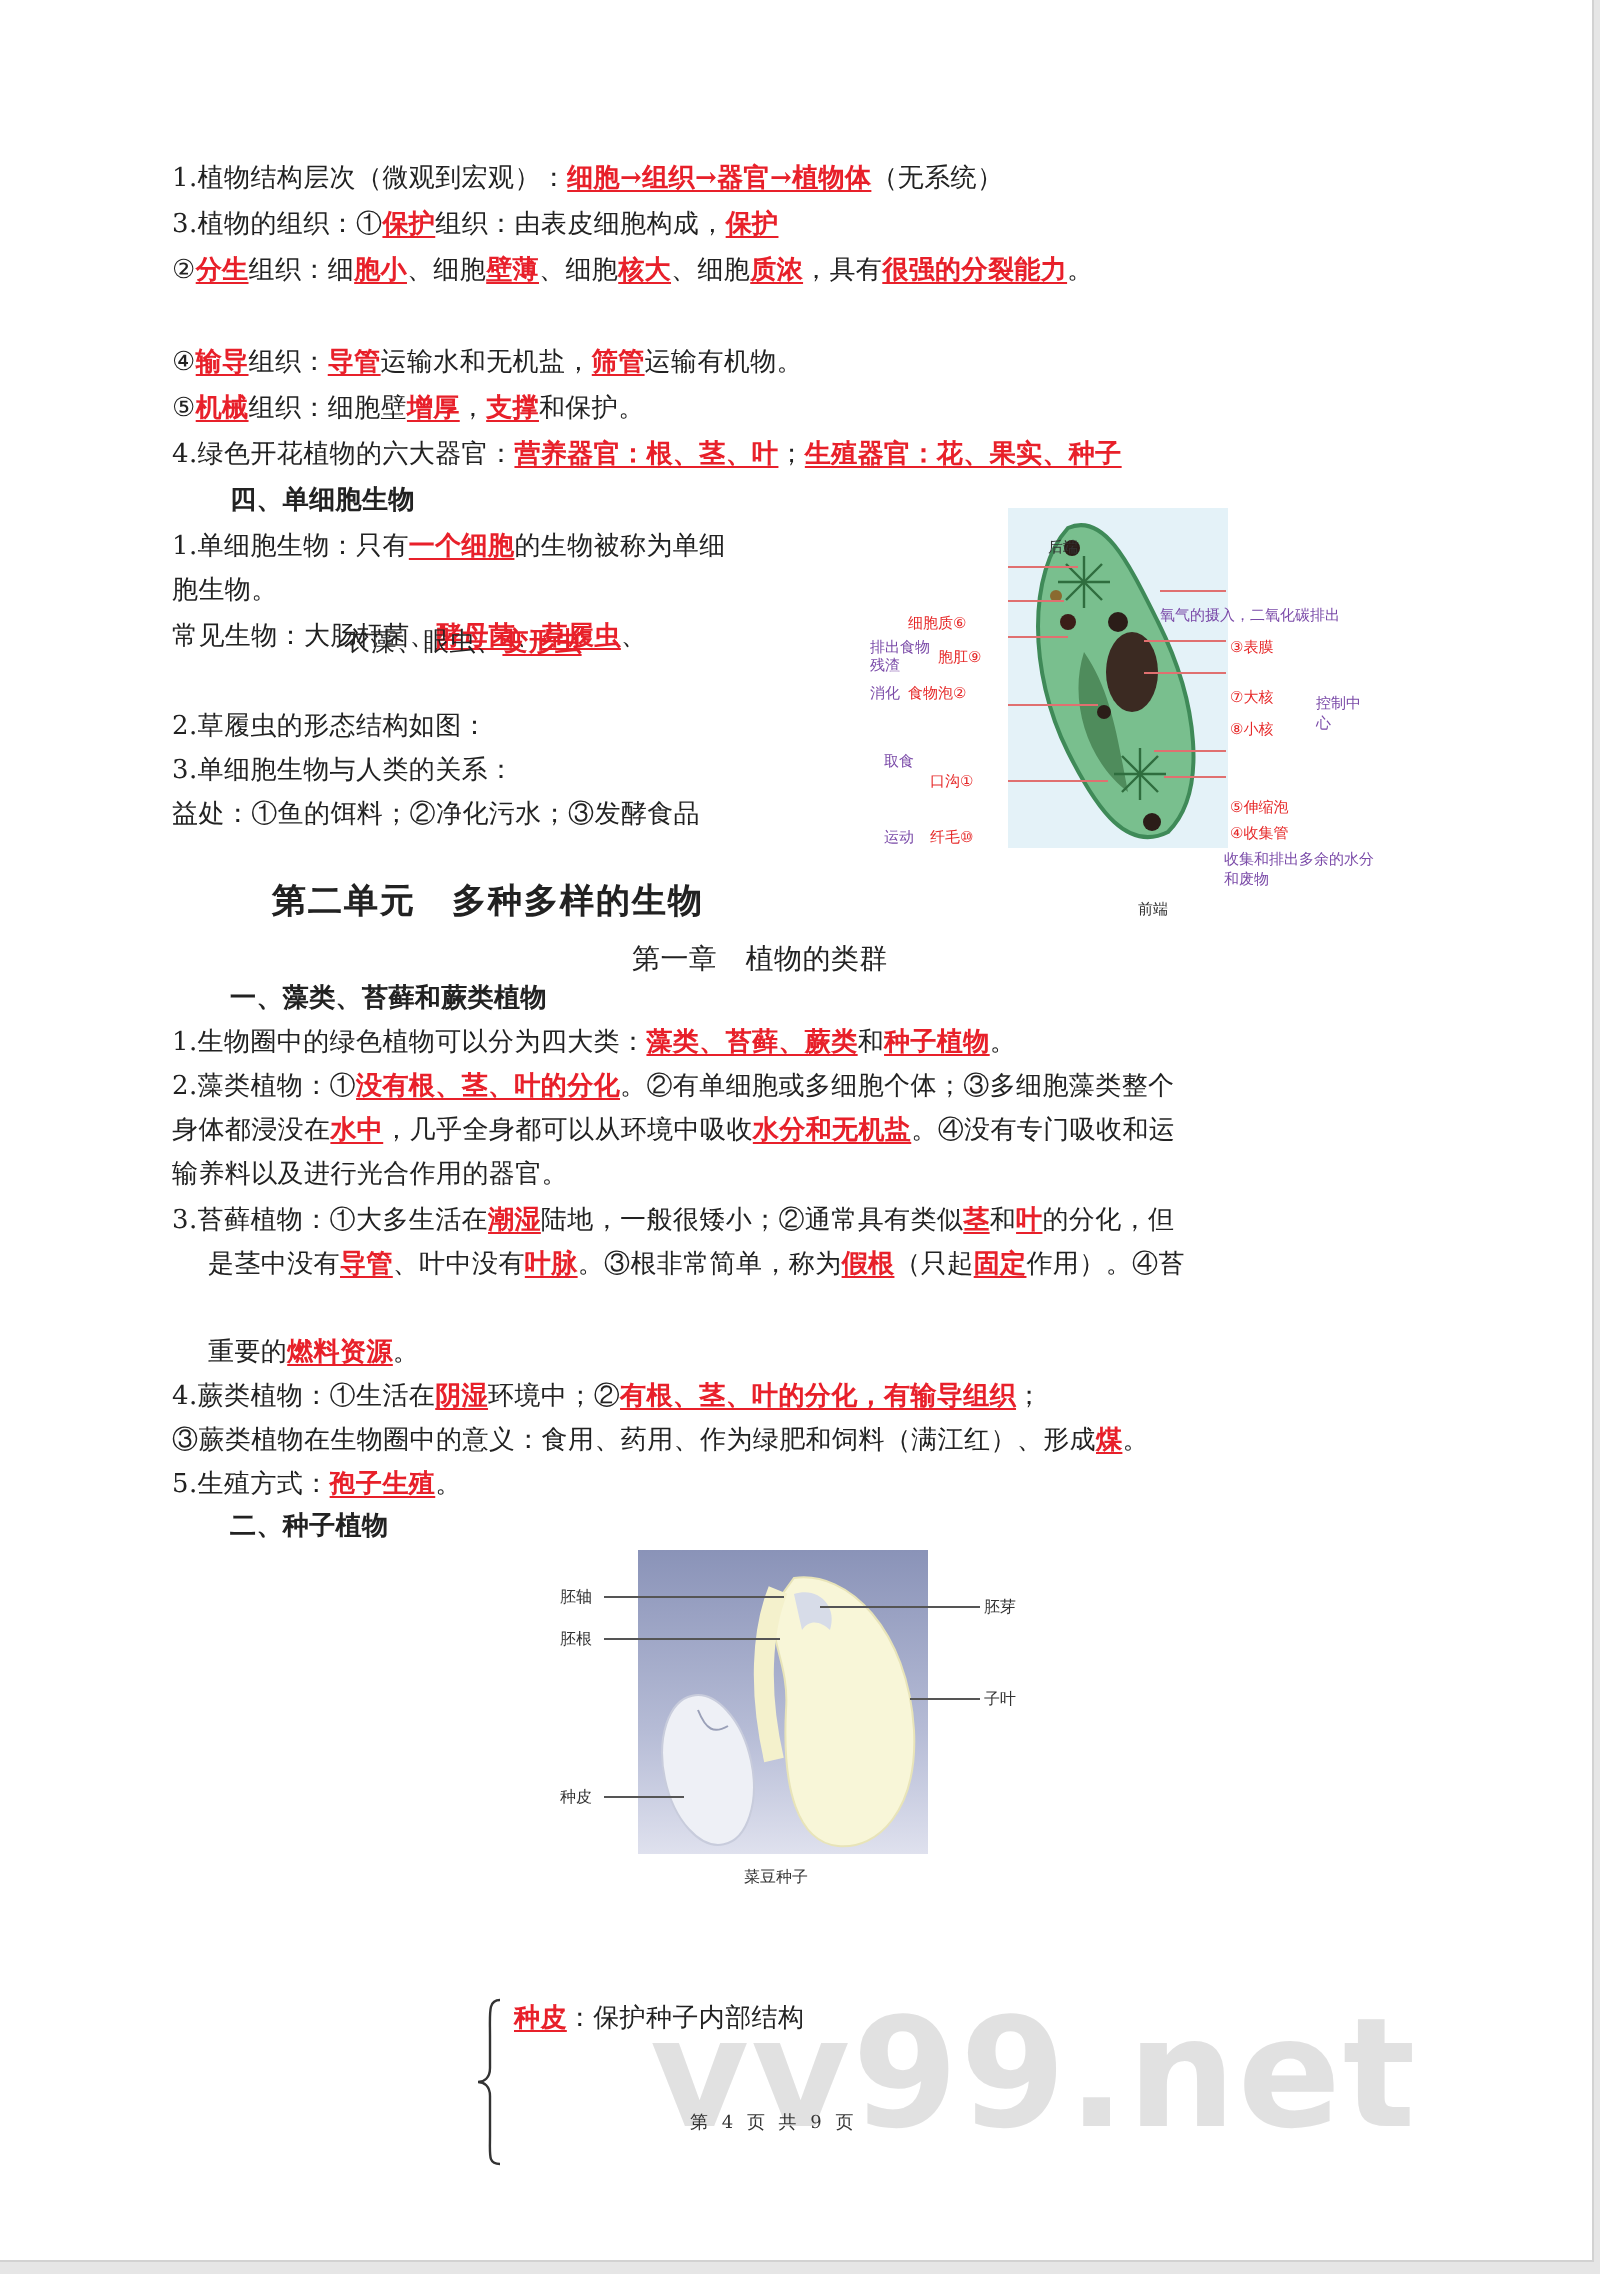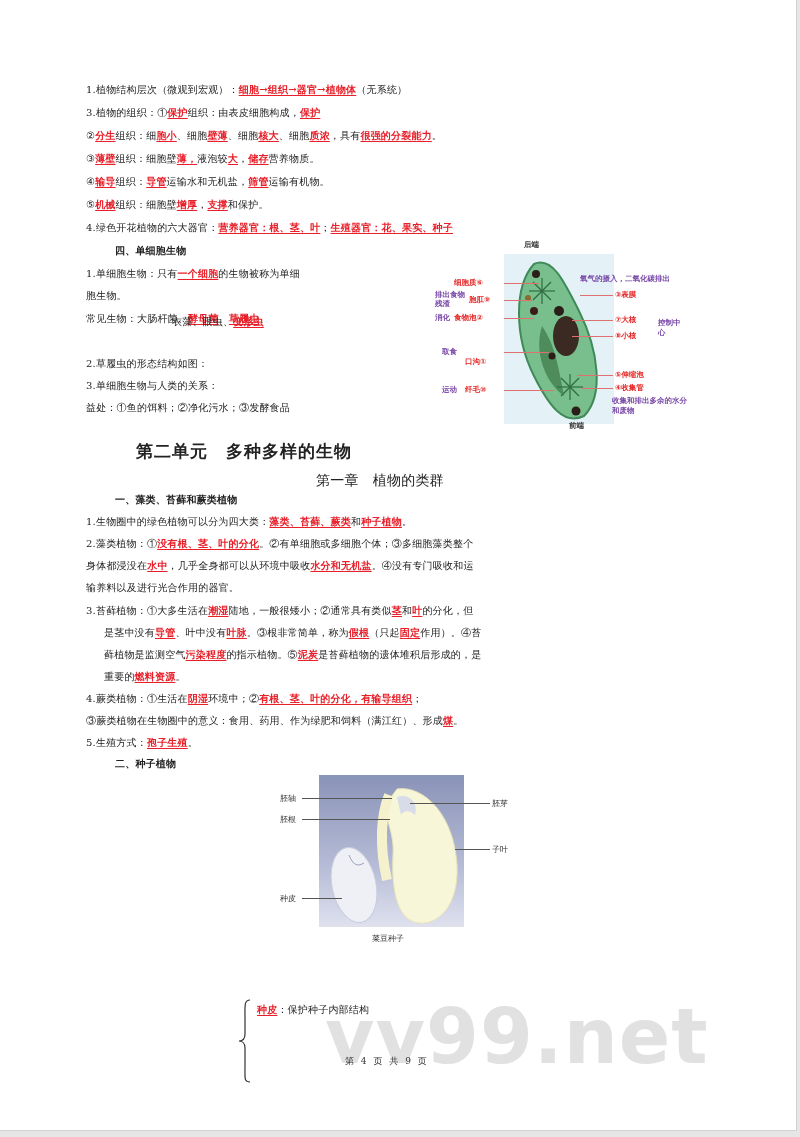--- a/index.html
+++ b/index.html
@@ -6,32 +6,32 @@
   body {
     width: 800px; height: 1137px; background: #e6e6e6; position: relative; overflow: hidden;
     font-family: "DejaVu Serif", "Liberation Serif", serif;
     color: #222;
   }
   .page {
     position: absolute; left: 0; top: 0; width: 796px; height: 1130px;
     background: #fff; border-right: 1px solid #d2d2d2; border-bottom: 1px solid #d2d2d2;
   }
   .line {
-    position: absolute; left: 86px; font-size: 10px; line-height: 20px; white-space: nowrap;
+    position: absolute; left: 86px; font-size: 13px; line-height: 20px; white-space: nowrap;
     letter-spacing: 0.2px;
   }
   .red { color: #e8202a; font-weight: bold; text-decoration: underline; text-underline-offset: 2px; }
   .bold { font-weight: bold; font-family: "DejaVu Sans", "Liberation Sans", sans-serif; margin-left: 29px; }
   .h-unit { font-size: 17px; font-weight: bold; font-family: "DejaVu Sans", sans-serif; letter-spacing: 1px; }
   .h-chap { font-size: 14px; font-weight: normal; font-family: "DejaVu Sans", sans-serif; }
 
   
   .fig1 { position: absolute; left: 432px; top: 240px; width: 280px; height: 190px; }
   .fig1 .bg { position: absolute; left: 72px; top: 14px; width: 110px; height: 170px; background: #e4f2f8; }
-  .fig1 .lbl { position: absolute; font-size: 7.5px; font-family: "DejaVu Sans", sans-serif; font-weight: bold; white-space: nowrap; }
+  .fig1 .lbl { position: absolute; font-size: 7.5px; font-family: "DejaVu Sans", sans-serif; font-weight: normal; white-space: nowrap; margin-top: 29px; }
   .fig1 .r { color: #e62828; }
   .fig1 .p { color: #7a4aa8; }
   .fig1 .k { color: #333; }
   .fig1 .lead { position: absolute; height: 1px; background: #e07070; }
 
   
   .fig2 { position: absolute; left: 270px; top: 770px; width: 270px; height: 180px; }
   .fig2 .bg { position: absolute; left: 49px; top: 5px; width: 145px; height: 152px;
     background: linear-gradient(180deg, #8a93b8 0%, #b6bcd6 60%, #dfe1ee 100%); }
   .fig2 .lbl { position: absolute; font-size: 8px; font-family: "DejaVu Sans", sans-serif; color: #333; white-space: nowrap; }
@@ -48,23 +48,20 @@
 <div class="page">
 
   <div class="line" style="top:80px">
     <span>1.植物结构层次（微观到宏观）：</span><span class="red">细胞→组织→器官→植物体</span><span>（无系统）</span>
   </div>
   <div class="line" style="top:103px">
     <span>3.植物的组织：①</span><span class="red">保护</span><span>组织：由表皮细胞构成，</span><span class="red">保护</span>
   </div>
   <div class="line" style="top:126px">
     <span>②</span><span class="red">分生</span><span>组织：细</span><span class="red">胞小</span><span>、细胞</span><span class="red">壁薄</span><span>、细胞</span><span class="red">核大</span><span>、细胞</span><span class="red">质浓</span><span>，具有</span><span class="red">很强的分裂能力</span><span>。</span>
-  </div>
-  <div class="line" style="top:149px">
-    <span>③</span><span class="red">薄壁</span><span>组织：细胞壁</span><span class="red">薄，</span><span>液泡较</span><span class="red">大</span><span>，</span><span class="red">储存</span><span>营养物质。</span>
   </div>
   <div class="line" style="top:172px">
     <span>④</span><span class="red">输导</span><span>组织：</span><span class="red">导管</span><span>运输水和无机盐，</span><span class="red">筛管</span><span>运输有机物。</span>
   </div>
   <div class="line" style="top:195px">
     <span>⑤</span><span class="red">机械</span><span>组织：细胞壁</span><span class="red">增厚</span><span>，</span><span class="red">支撑</span><span>和保护。</span>
   </div>
   <div class="line" style="top:218px">
     <span>4.绿色开花植物的六大器官：</span><span class="red">营养器官：根、茎、叶</span><span>；</span><span class="red">生殖器官：花、果实、种子</span>
   </div>
@@ -153,23 +150,20 @@
   <div class="line" style="top:556px">
     <span>身体都浸没在</span><span class="red">水中</span><span>，几乎全身都可以从环境中吸收</span><span class="red">水分和无机盐</span><span>。④没有专门吸收和运</span>
   </div>
   <div class="line" style="top:578px">输养料以及进行光合作用的器官。</div>
   <div class="line" style="top:601px">
     <span>3.苔藓植物：①大多生活在</span><span class="red">潮湿</span><span>陆地，一般很矮小；②通常具有类似</span><span class="red">茎</span><span>和</span><span class="red">叶</span><span>的分化，但</span>
   </div>
   <div class="line" style="top:623px; left:104px">
     <span>是茎中没有</span><span class="red">导管</span><span>、叶中没有</span><span class="red">叶脉</span><span>。③根非常简单，称为</span><span class="red">假根</span><span>（只起</span><span class="red">固定</span><span>作用）。④苔</span>
   </div>
-  <div class="line" style="top:645px; left:104px">
-    <span>藓植物是监测空气</span><span class="red">污染程度</span><span>的指示植物。⑤</span><span class="red">泥炭</span><span>是苔藓植物的遗体堆积后形成的，是</span>
-  </div>
   <div class="line" style="top:667px; left:104px">
     <span>重要的</span><span class="red">燃料资源</span><span>。</span>
   </div>
   <div class="line" style="top:689px">
     <span>4.蕨类植物：①生活在</span><span class="red">阴湿</span><span>环境中；②</span><span class="red">有根、茎、叶的分化，有输导组织</span><span>；</span>
   </div>
   <div class="line" style="top:711px">
     <span>③蕨类植物在生物圈中的意义：食用、药用、作为绿肥和饲料（满江红）、形成</span><span class="red">煤</span><span>。</span>
   </div>
   <div class="line" style="top:733px">

